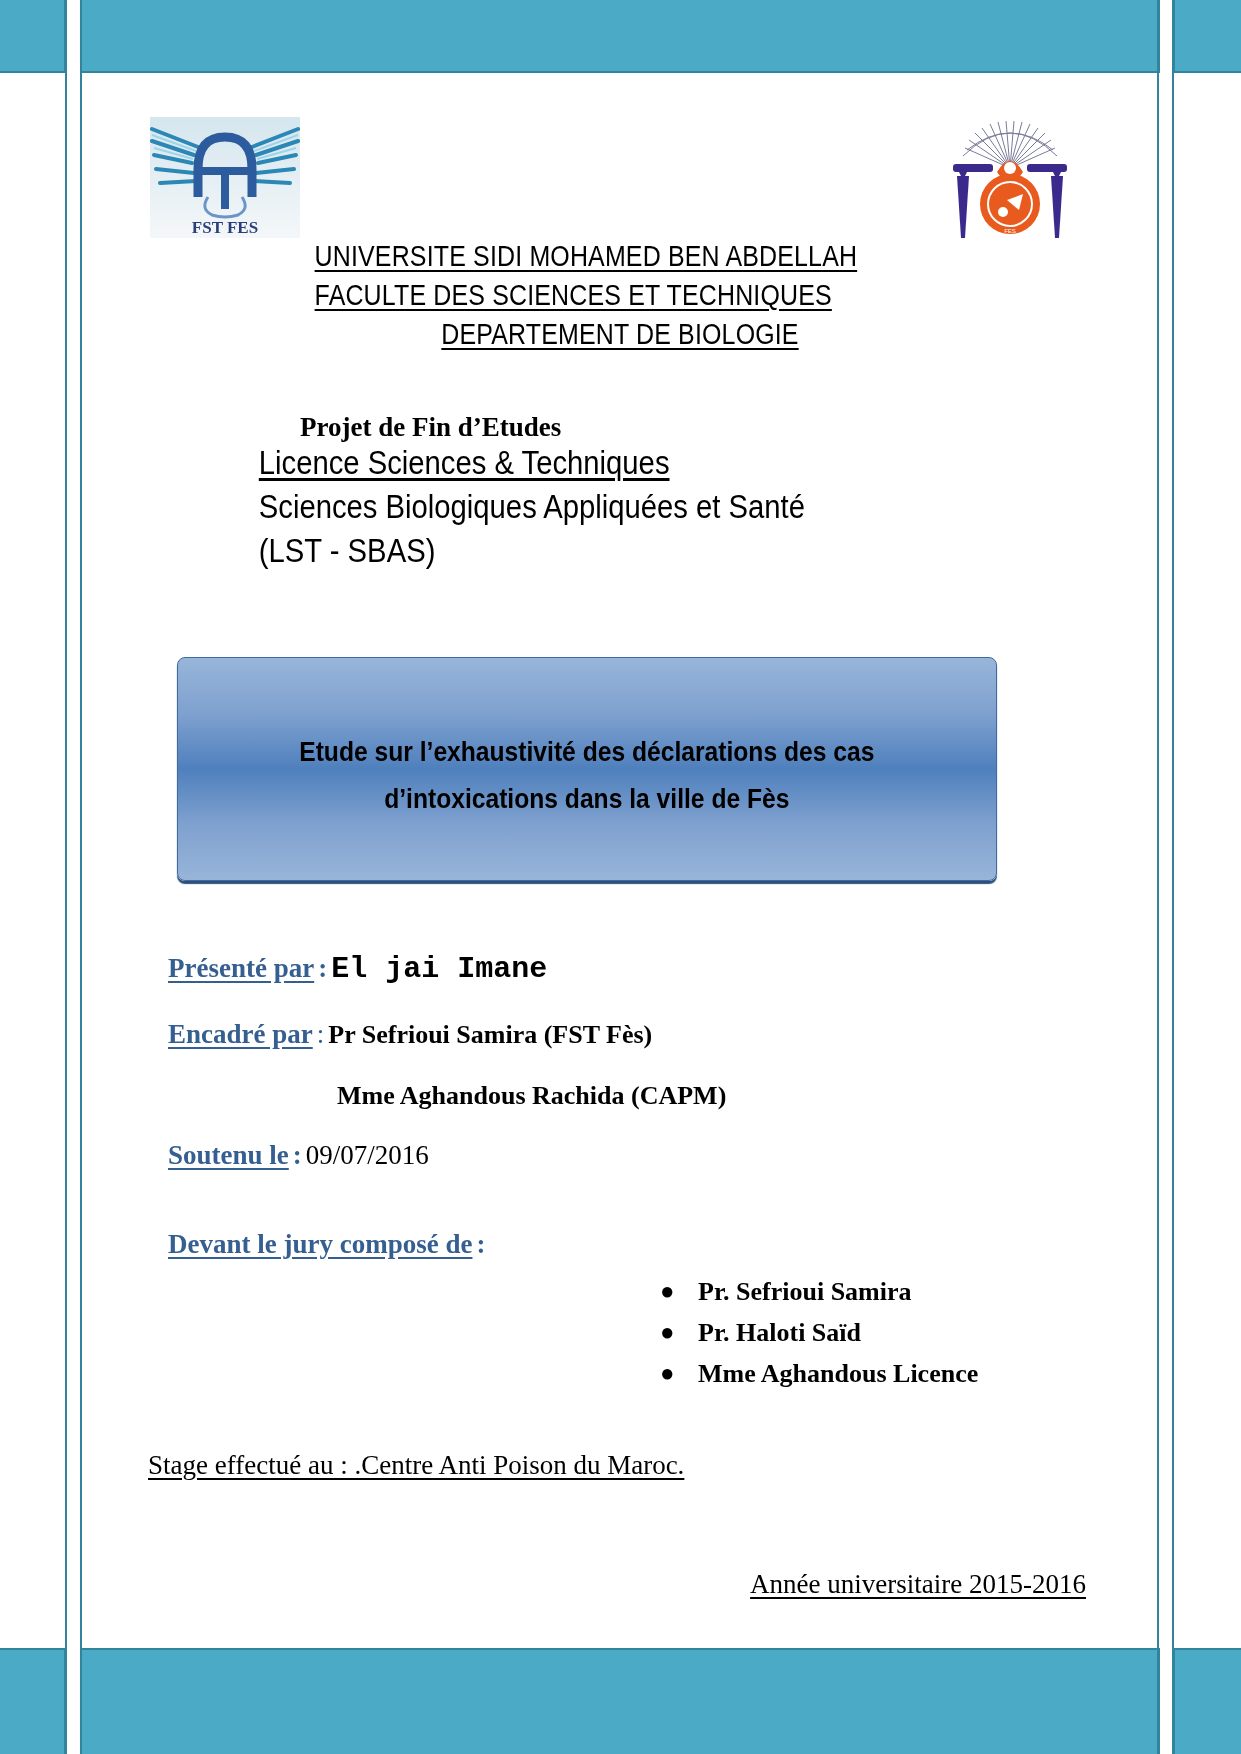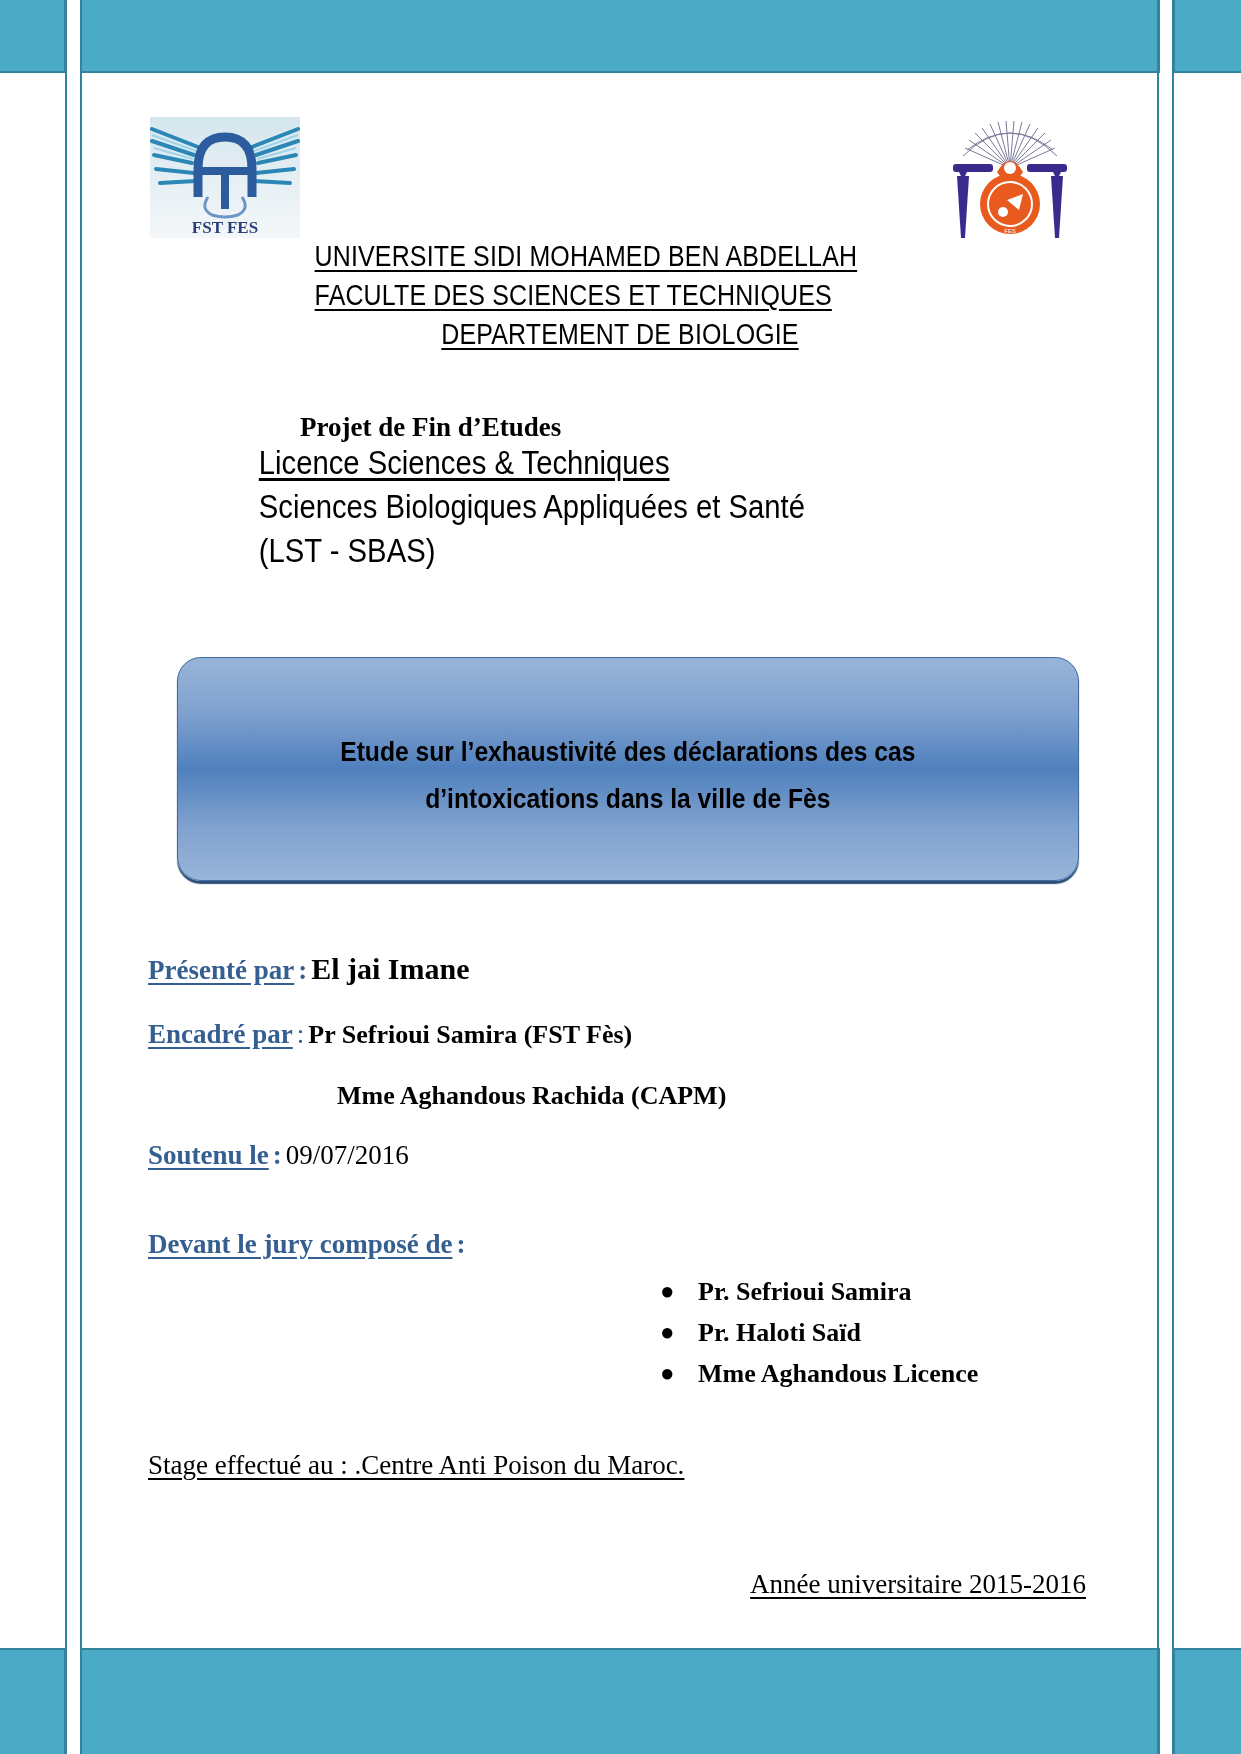--- a/index.html
+++ b/index.html
@@ -13,38 +13,38 @@
   .center { text-align: left; }
   .header-line {
     font-family: "Liberation Sans", sans-serif; font-size: 29px; text-decoration: underline;
     text-underline-offset: 4px; letter-spacing: 0.2px; transform: scaleX(0.86); transform-origin: center;
     white-space: nowrap;
   }
   .pfe { font-family: "Liberation Serif", serif; font-weight: bold; font-size: 27px; }
   .lic { font-family: "Liberation Sans", sans-serif; font-size: 34px; white-space: nowrap; transform: scaleX(0.86); transform-origin: center; }
   .lic u { text-underline-offset: 4px; }
   .title-box {
-    position: absolute; left: 177px; top: 657px; width: 902px; height: 224px;
-    border-radius: 24px; border: 1.5px solid #3E6AA3; box-sizing: border-box;
+    position: absolute; left: 177px; top: 657px; width: 820px; height: 224px;
+    border-radius: 8px; border: 1.5px solid #3E6AA3; box-sizing: border-box;
     background: linear-gradient(to bottom, #98B5D9 0%, #7FA1CF 25%, #4F80BD 50%, #7FA1CF 75%, #98B5D9 100%);
     box-shadow: 0 3px 1px #2E4F7A;
     display: flex; align-items: center; justify-content: center; flex-direction: column;
   }
   .title-text {
     font-family: "Liberation Sans", sans-serif; font-weight: bold; font-size: 28px;
     text-align: center; line-height: 47px; padding-top: 12px;
     transform: scaleX(0.88);
   }
   .row { position: absolute; left: 148px; white-space: nowrap; }
   .lbl {
     color: #365F91; font-family: "Liberation Serif", serif; font-weight: bold; font-size: 27px;
-    text-decoration: underline; text-underline-offset: 4px;
+    text-decoration: underline; text-underline-offset: 4px; margin-left: 20px;
   }
   .colon { color: #365F91; font-weight: bold; font-size: 27px; }
-  .val-big { font-weight: bold; font-size: 30px; font-family: Liberation Serif, serif; }
+  .val-big { font-weight: bold; font-size: 30px; font-family: Liberation Mono, monospace; }
   .val { font-weight: bold; font-size: 26px; font-family: "Liberation Serif", serif; }
   .val-plain { font-size: 27px; font-family: "Liberation Serif", serif; }
   .jury { position: absolute; left: 660px; top: 1271px; margin: 0; padding: 0; list-style: none; }
   .jury li { font-weight: bold; font-size: 26px; height: 41px; line-height: 41px; position: relative; padding-left: 38px; }
   .jury li .bullet { position: absolute; left: 0; top: 0; font-size: 24px; }
   .stage { position: absolute; left: 148px; top: 1450px; font-size: 27px; text-decoration: underline; text-underline-offset: 4px; white-space: nowrap; }
   .annee { position: absolute; right: 155px; top: 1569px; font-size: 27px; text-decoration: underline; text-underline-offset: 4px; white-space: nowrap; }
   .logo { position: absolute; }
 </style>
 </head>

